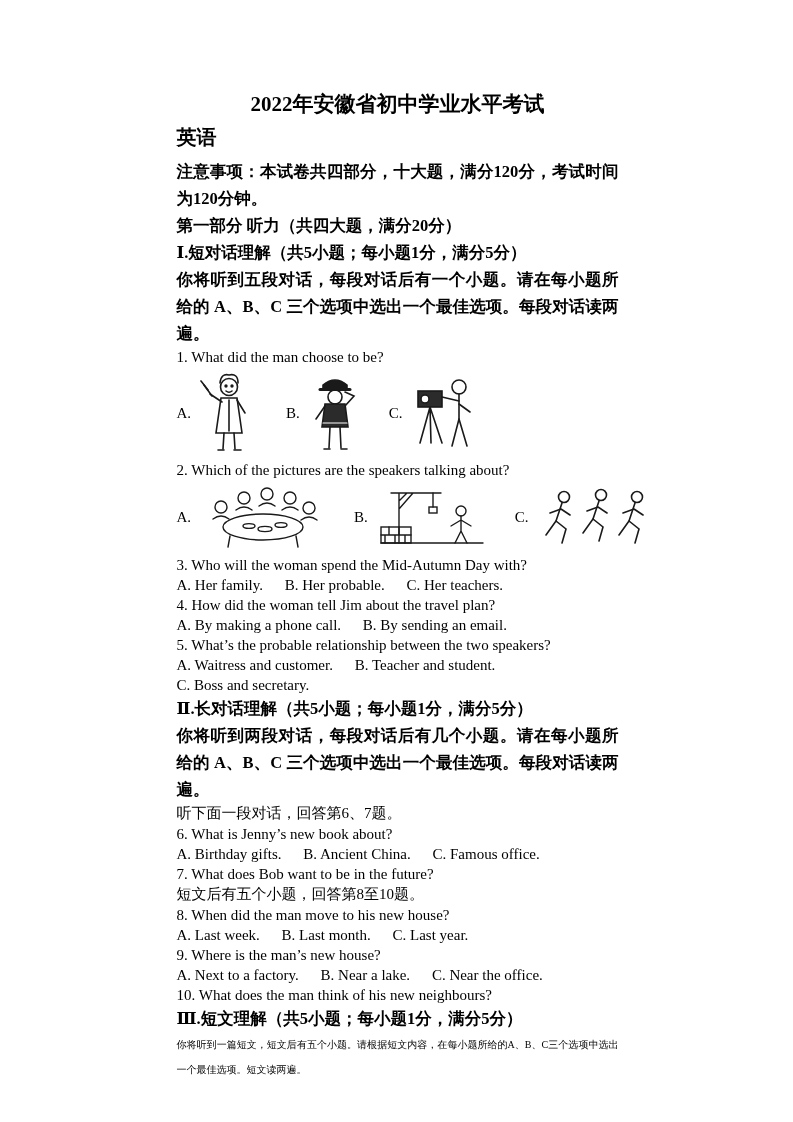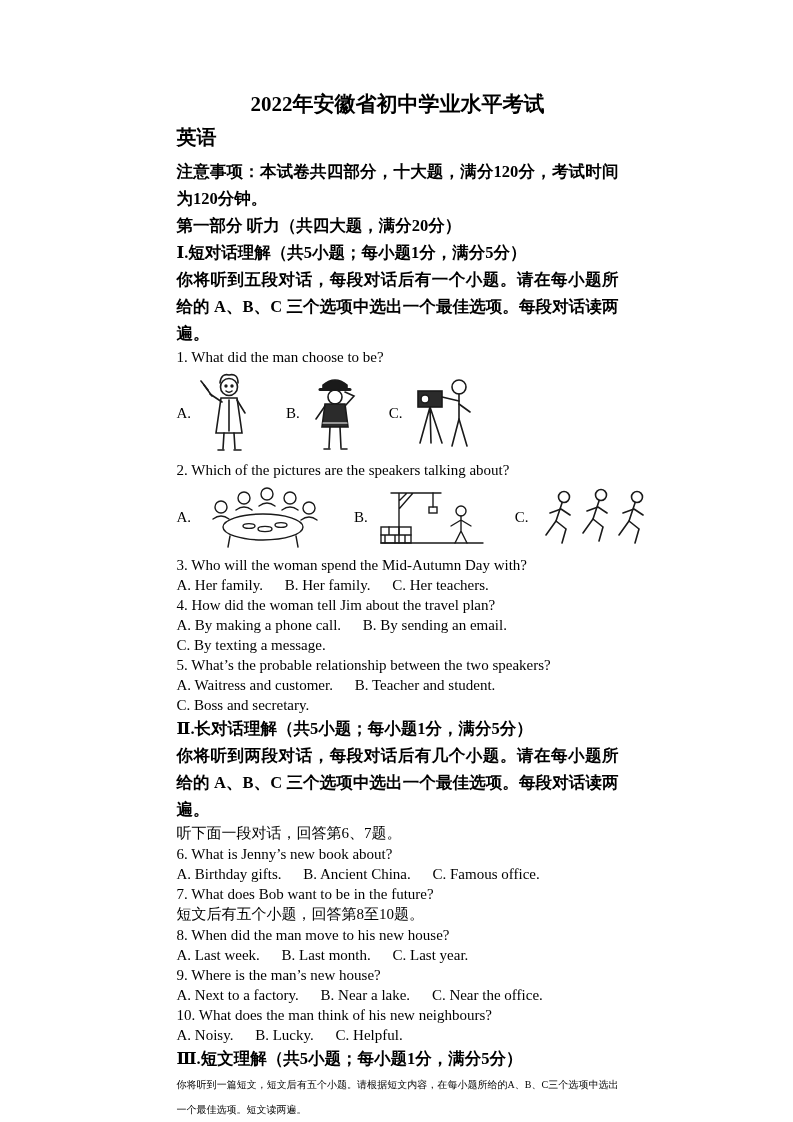--- a/index.html
+++ b/index.html
@@ -155,31 +155,28 @@
           <path d="M96,24 L85,28 M96,24 L105,30"></path>
           <path d="M91,36 L81,50 M91,36 L101,44 L97,58"></path>
         </g>
       </svg>
     </span>
   </div>
 
   <p class="en">3. Who will the woman spend the Mid-Autumn Day with?</p>
   <p class="opts">
     <span class="opt">A. Her family.</span>
-    <span class="opt">B. Her family.</span>
+    <span class="opt">B. Her probable.</span>
     <span class="opt">C. Her teachers.</span>
   </p>
 
   <p class="en">4. How did the woman tell Jim about the travel plan?</p>
   <p class="opts">
     <span class="opt">A. By making a phone call.</span>
     <span class="opt">B. By sending an email.</span>
-  </p>
-  <p class="opts">
-    <span class="opt">C. By texting a message.</span>
   </p>
 
   <p class="en">5. What’s the probable relationship between the two speakers?</p>
   <p class="opts">
     <span class="opt">A. Waitress and customer.</span>
     <span class="opt">B. Teacher and student.</span>
   </p>
   <p class="opts">
     <span class="opt">C. Boss and secretary.</span>
   </p>
@@ -208,22 +205,17 @@
   </p>
 
   <p class="en">9. Where is the man’s new house?</p>
   <p class="opts">
     <span class="opt">A. Next to a factory.</span>
     <span class="opt">B. Near a lake.</span>
     <span class="opt">C. Near the office.</span>
   </p>
 
   <p class="en">10. What does the man think of his new neighbours?</p>
-  <p class="opts">
-    <span class="opt">A. Noisy.</span>
-    <span class="opt">B. Lucky.</span>
-    <span class="opt">C. Helpful.</span>
-  </p>
 
   <p class="cnb">Ⅲ.短文理解（共5小题；每小题1分，满分5分）</p>
   <p class="cnr2 just">你将听到一篇短文，短文后有五个小题。请根据短文内容，在每小题所给的A、B、C三个选项中选出一个最佳选项。短文读两遍。</p>
 
 </div>
 
 </body></html>

